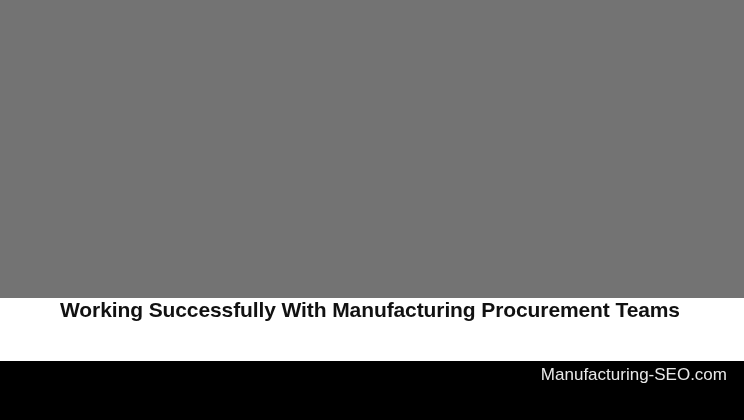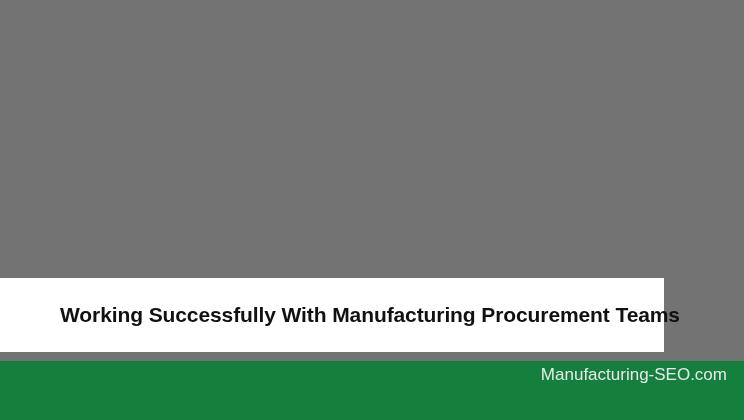--- a/index.html
+++ b/index.html
@@ -29,26 +29,25 @@
     top: 0;
     width: 744px;
     height: 287px;
     background: #737373;
   }
 
   
   #title-band {
     position: absolute;
     left: 0;
-    top: 278px;
-    width: 664px;
+    top: 298px;
+    width: 744px;
     height: 74px;
     background: #ffffff;
     display: flex;
-    align-items: center;
   }
 
   #slide-title {
     margin: 0;
     padding: 0 0 0 60px;
     font-family: "Liberation Sans", sans-serif;
     font-size: 21px;
     font-weight: bold;
     line-height: 1.15;
     letter-spacing: -0.1px;
@@ -56,21 +55,21 @@
     white-space: nowrap;
   }
 
   
   #footer-band {
     position: absolute;
     left: 0;
     top: 361px;
     width: 744px;
     height: 59px;
-    background: #15803d;
+    background: #000000;
   }
 
   #site-url {
     position: absolute;
     right: 17px;
     top: 4px;
     font-family: "Liberation Sans", sans-serif;
     font-size: 17px;
     font-weight: normal;
     line-height: 1.2;

